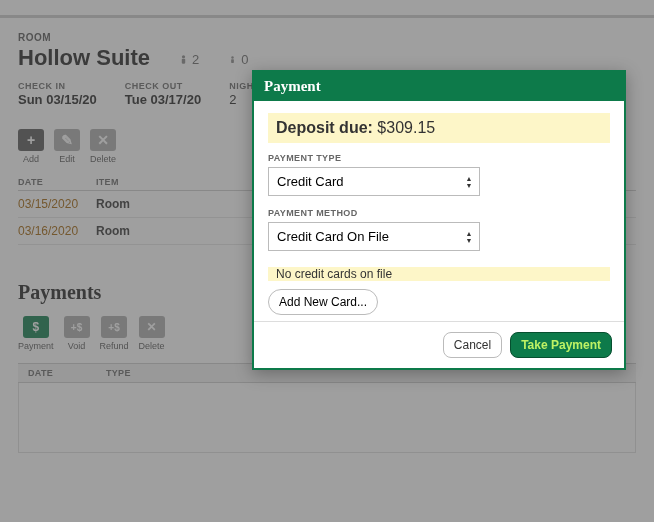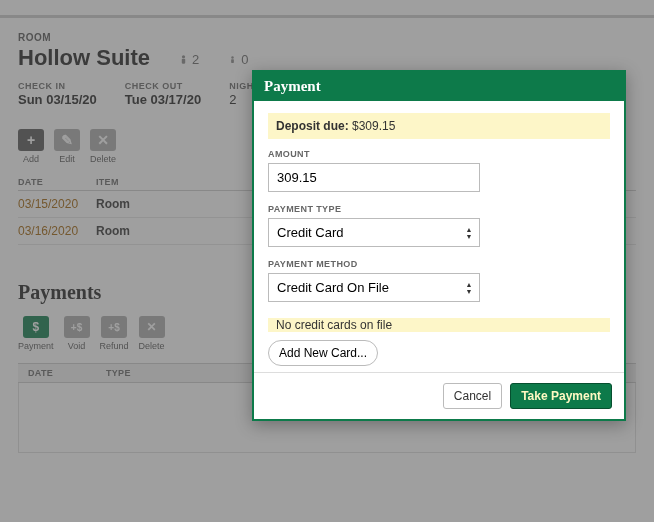--- a/index.html
+++ b/index.html
@@ -86,21 +86,21 @@
   color: #fff;
   font-family: Georgia, serif;
   font-weight: 700;
   font-size: 15px;
   padding: 6px 10px;
 }
 .modal-body { padding: 12px 14px 6px; }
 .deposit-bar {
   background: #fdf6c8;
   padding: 6px 8px;
-  font-size: 12px;
+  font-size: 16px;
   color: #333;
   margin-bottom: 10px;
 }
 .deposit-bar .lab { font-weight: 700; }
 .field { margin-bottom: 12px; }
 .field-label { font-size: 9px; color: #666; font-weight: 600; letter-spacing: 0.4px; margin-bottom: 4px; }
 .text-input {
   width: 62%; padding: 6px 8px;
   border: 1px solid #bbb; font-size: 13px; background: #fff;
 }
@@ -130,24 +130,24 @@
   padding: 5px 10px; font-size: 12px; cursor: pointer;
   border-radius: 13px;
 }
 .modal-foot {
   border-top: 1px solid #ddd;
   padding: 10px 12px;
   display: flex; justify-content: flex-end; gap: 8px;
 }
 .btn {
   padding: 5px 10px; font-size: 12px;
-  border-radius: 3px; cursor: pointer; text-align: right;
+  border-radius: 8px; cursor: pointer; text-align: right;
 }
 .btn.cancel { background: #fff; border: 1px solid #bbb; color: #333; }
-.btn.primary { background: #0d7a4a; border: 1px solid #064f2f; color: #fef9c3; font-weight: 600; }
+.btn.primary { background: #0d7a4a; border: 1px solid #064f2f; color: #bef264; font-weight: 600; }
 </style>
 </head>
 <body>
 
 <div class="content">
   <div class="room-label">ROOM</div>
   <div class="room-row">
     <div class="room-name">Hollow Suite</div>
     <span class="occ">
       <svg viewBox="0 0 16 16">
@@ -241,24 +241,20 @@
 <div class="overlay"></div>
 
 <div class="modal">
   <div class="modal-head">Payment</div>
   <div class="modal-body">
     <div class="deposit-bar">
       <span class="lab">Deposit due:</span>
       <span>$309.15</span>
     </div>
     <div class="field">
-      <div class="field-label">AMOUNT</div>
-      <input class="text-input" type="text" value="309.15" style="">
-    </div>
-    <div class="field">
       <div class="field-label">PAYMENT TYPE</div>
       <div class="select-wrap">
         <select class="select">
           <option>Credit Card</option>
         </select>
         <span class="select-arrows"></span>
       </div>
     </div>
     <div class="field">
       <div class="field-label">PAYMENT METHOD</div>

